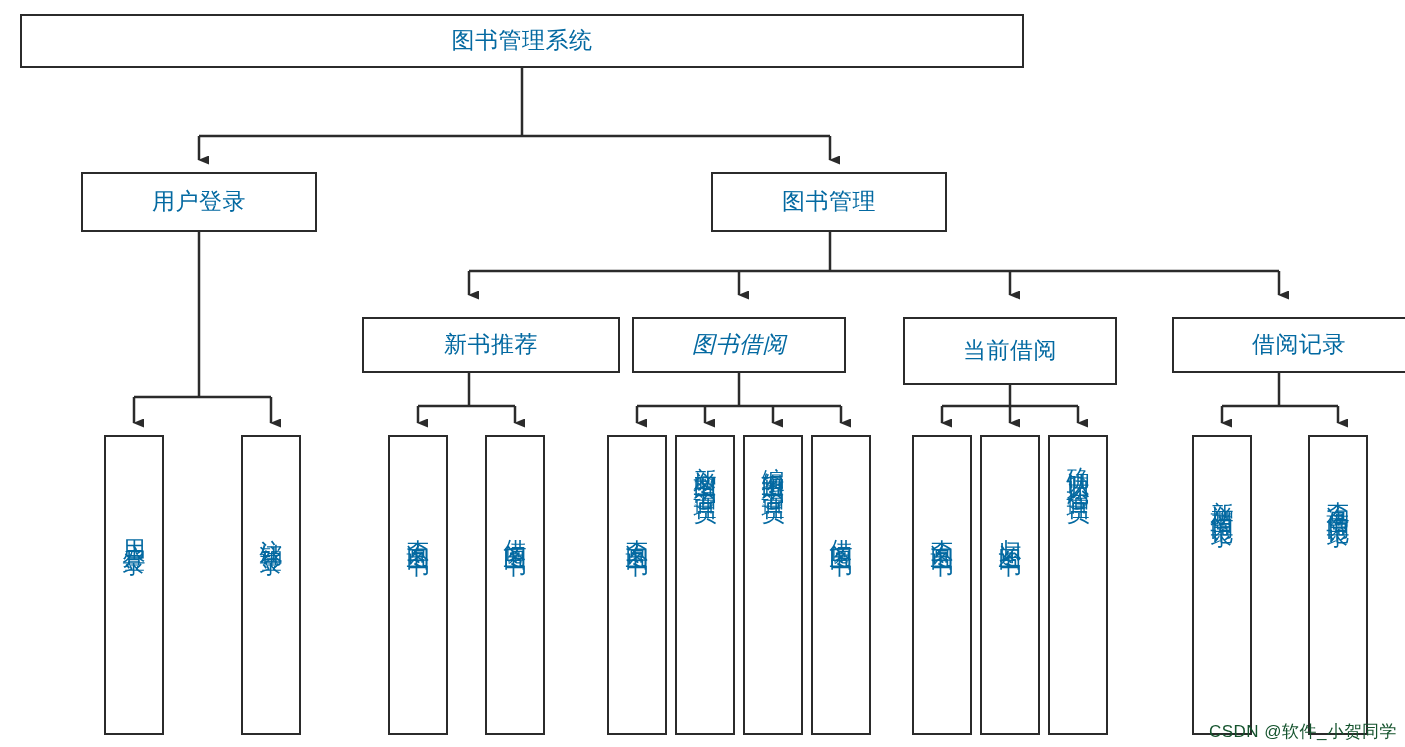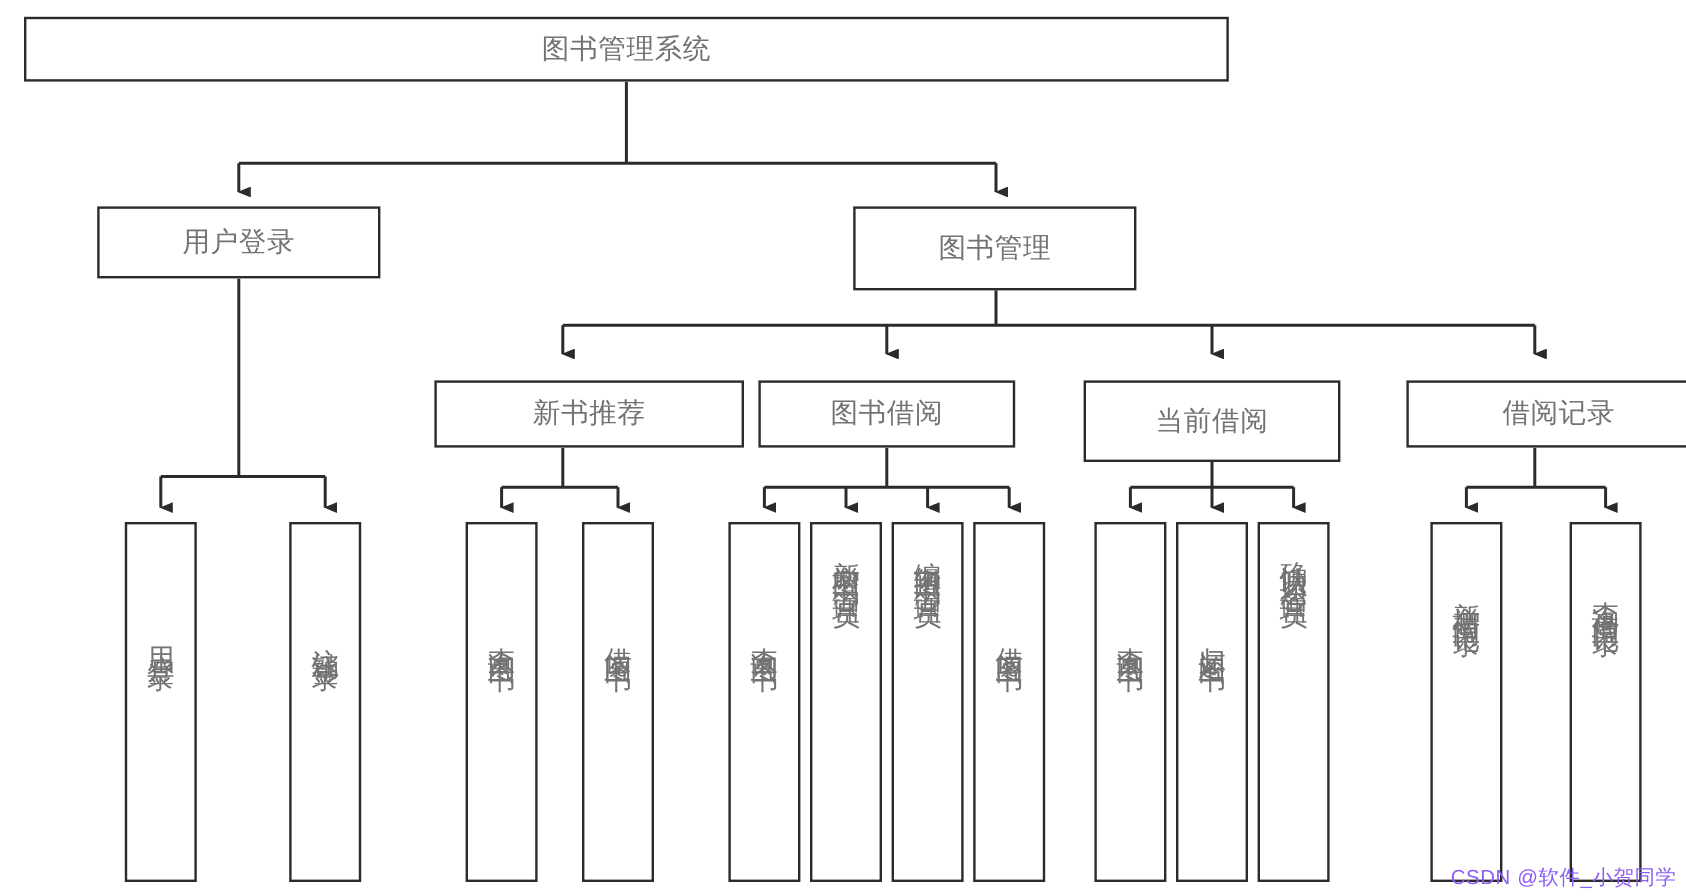--- a/index.html
+++ b/index.html
@@ -27,21 +27,21 @@
     pointer-events: none;
   }
   .node {
     position: absolute;
     box-sizing: border-box;
     background: #ffffff;
     border: 2.5px solid #2b2b2b;
     display: flex;
     align-items: center;
     justify-content: center;
-    color: #737373;
+    color: #0369a1;
     z-index: 2;
   }
   .node-label {
     display: block;
     text-align: center;
     letter-spacing: 0.5px;
     line-height: 1.12;
     white-space: nowrap;
   }
   .node.horizontal .node-label {
@@ -67,21 +67,21 @@
     margin-top: 40px;
   }
   .node.vertical.top .node-label {
     margin-top: 6px;
   }
   #watermark {
     position: absolute;
     right: 8px;
     bottom: 4px;
     font-size: 17px;
-    color: #8b5cf6;
+    color: #14532d;
     letter-spacing: 0.5px;
     white-space: nowrap;
     z-index: 5;
     margin-left: 44px;
   }
 </style>
 </head>
 <body>
 
 <div id="diagram-canvas">
@@ -136,28 +136,28 @@
     </g>
   </svg>
 
   <div class="node horizontal" style="left:20px; top:14px; width:1004px; height:54px;">
     <span class="node-label">图书管理系统</span>
   </div>
 
   <div class="node horizontal" style="left:81px; top:172px; width:236px; height:60px;">
     <span class="node-label">用户登录</span>
   </div>
-  <div class="node horizontal" style="left:711px; top:172px; width:236px; height:70px;">
+  <div class="node horizontal" style="left:711px; top:172px; width:236px; height:60px;">
     <span class="node-label">图书管理</span>
   </div>
 
   <div class="node horizontal" style="left:362px; top:317px; width:258px; height:56px;">
     <span class="node-label">新书推荐</span>
   </div>
-  <div class="node horizontal" style="left:632px; top:317px; width:214px; height:56px;">
+  <div class="node horizontal" style="left:632px; top:317px; width:214px; height:56px;font-style:italic;">
     <span class="node-label">图书借阅</span>
   </div>
   <div class="node horizontal" style="left:903px; top:317px; width:214px; height:68px;">
     <span class="node-label">当前借阅</span>
   </div>
   <div class="node horizontal" style="left:1172px; top:317px; width:254px; height:56px;">
     <span class="node-label">借阅记录</span>
   </div>
 
   <div class="node vertical mid" style="left:104px; top:435px; width:60px; height:300px;">

